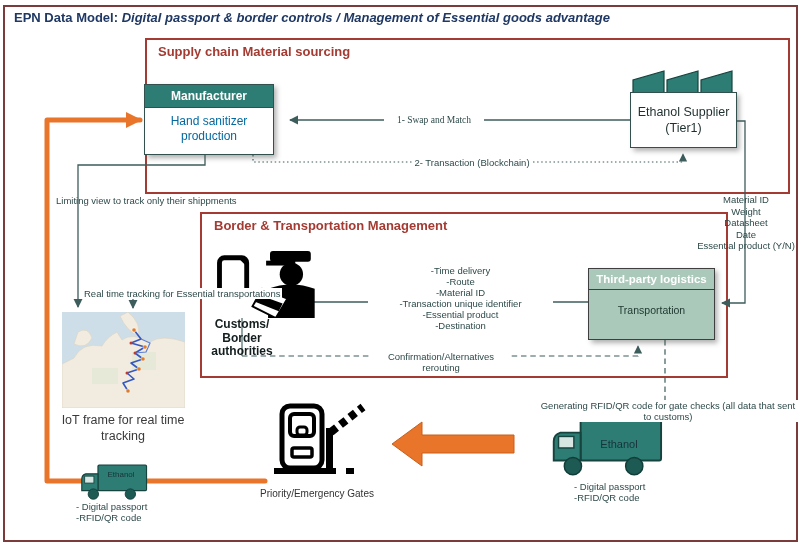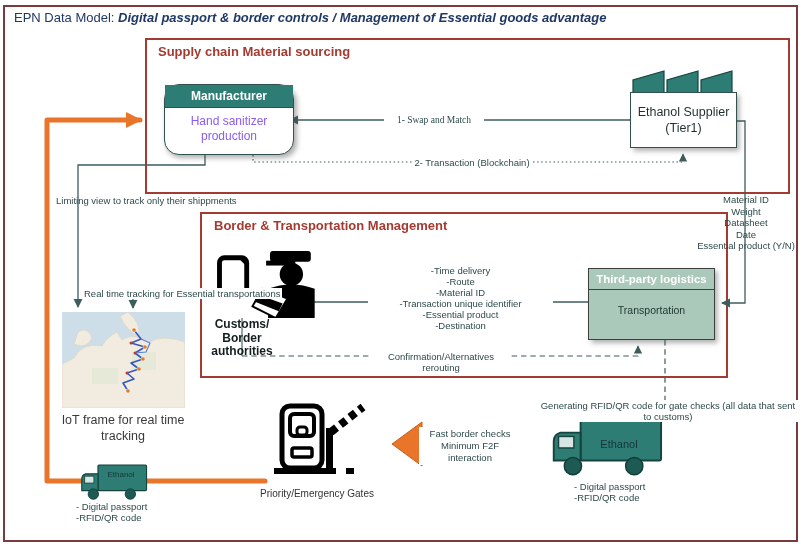--- a/index.html
+++ b/index.html
@@ -18,21 +18,21 @@
   .z1{z-index:1}.z2{z-index:2}.z3{z-index:3}
 </style>
 </head>
 <body>
 
 <div id="stage">
 
   <div class="abs" style="left:3px;top:5px;width:791px;height:533px;border:2px solid #7b3b3b;"></div>
 
   <div class="abs" style="left:14px;top:10px;font-size:13px;color:#1f3864;white-space:nowrap;">
-    <span style="font-weight:normal;">EPN Data Model:</span>
+    <span style="font-weight:bold;">EPN Data Model:</span>
     <span style="font-weight:bold;font-style:italic;">Digital passport &amp; border controls / Management of Essential goods advantage</span>
   </div>
 
   <div class="abs frame-red" style="left:145px;top:38px;width:641px;height:152px;"></div>
   <div class="abs frame-title" style="left:158px;top:44px;">Supply chain Material sourcing</div>
 
   <div class="abs frame-red" style="left:200px;top:212px;width:524px;height:162px;"></div>
   <div class="abs frame-title" style="left:214px;top:218px;">Border &amp; Transportation Management</div>
 
   <svg class="abs z1" style="left:0;top:0;" width="806" height="552" viewBox="0 0 806 552">
@@ -59,23 +59,23 @@
 
     <path d="M588 302 L290 302" fill="none" stroke="#3d5c5c" stroke-width="1.3" marker-end="url(#ah)"></path>
 
     <path d="M242 318 L242 356" fill="none" stroke="#3d5c5c" stroke-width="1.1"></path>
 
     <path d="M242 356 L638 356 L638 346" fill="none" stroke="#3d5c5c" stroke-width="1.2" stroke-dasharray="5.5 3.8" marker-end="url(#ah)"></path>
 
     <path d="M665 340 L665 417 L602 417 L602 424" fill="none" stroke="#3d5c5c" stroke-width="1.2" stroke-dasharray="5.5 3.8" marker-end="url(#ah)"></path>
   </svg>
 
-  <div class="abs whitebox z2" style="left:164px;top:84px;width:128px;height:69px;border-radius:15px;">
+  <div class="abs whitebox z2" style="left:144px;top:84px;width:128px;height:69px;">
     <div class="tealhead" style="height:22px;">Manufacturer</div>
-    <div class="ctr" style="font-size:12px;color:#8b5cf6;padding-top:6px;line-height:15px;">Hand sanitizer production</div>
+    <div class="ctr" style="font-size:12px;color:#0369a1;padding-top:6px;line-height:15px;">Hand sanitizer production</div>
   </div>
 
   <svg class="abs z2" style="left:632px;top:70px;" width="102" height="24" viewBox="0 0 102 24">
     <polygon points="1,24 1,10 32,1 32,24" fill="#2e7d74" stroke="#16433e" stroke-width="1.2"></polygon>
     <polygon points="35,24 35,10 66,1 66,24" fill="#2e7d74" stroke="#16433e" stroke-width="1.2"></polygon>
     <polygon points="69,24 69,10 100,1 100,24" fill="#2e7d74" stroke="#16433e" stroke-width="1.2"></polygon>
   </svg>
   <div class="abs whitebox z2 ctr" style="left:630px;top:92px;width:107px;height:56px;font-size:12.5px;color:#1f2f2f;line-height:16px;padding-top:11px;box-sizing:border-box;">
     <div>Ethanol Supplier</div>
     <div>(Tier1)</div>
@@ -153,24 +153,20 @@
     <rect x="58" y="26" width="7" height="40" fill="#000"></rect>
     <line x1="63" y1="30" x2="95" y2="5" stroke="#000" stroke-width="8" stroke-dasharray="7 5"></line>
     <rect x="6" y="66" width="62" height="6" fill="#000"></rect>
     <rect x="78" y="66" width="8" height="6" fill="#000"></rect>
   </svg>
   <div class="abs ctr z2" style="left:253px;top:486px;width:128px;font-size:10px;color:#333;line-height:16px;">Priority/Emergency Gates</div>
 
   <svg class="abs z2" style="left:390px;top:420px;" width="128" height="48" viewBox="0 0 128 48">
     <polygon points="2,24 32,2 32,15 124,15 124,33 32,33 32,46" fill="#e8752a" stroke="#c95f1a" stroke-width="1"></polygon>
   </svg>
-  <div class="abs lbl bgw ctr z3" style="left:419px;top:427px;width:102px;line-height:12px;padding:1px 0;">
-      <div>Fast border checks</div>
-      <div>Minimum F2F interaction</div>
-    </div>
 
   <svg class="abs z2" style="left:548px;top:415px;" width="115" height="64" viewBox="0 0 120 64">
     <g id="truck">
       <rect x="34" y="2" width="84" height="44" rx="2" fill="#2e7d74" stroke="#16433e" stroke-width="2"></rect>
       <path d="M6 46 L6 26 Q6 19 13 17 L34 17 L34 46 Z" fill="#2e7d74" stroke="#16433e" stroke-width="2"></path>
       <rect x="11" y="21" width="16" height="12" fill="#d7e6e3" stroke="#16433e" stroke-width="1.5"></rect>
       <circle cx="26" cy="52" r="9" fill="#1d5a54" stroke="#123c38" stroke-width="1.5"></circle>
       <circle cx="90" cy="52" r="9" fill="#1d5a54" stroke="#123c38" stroke-width="1.5"></circle>
     </g>
   </svg>

